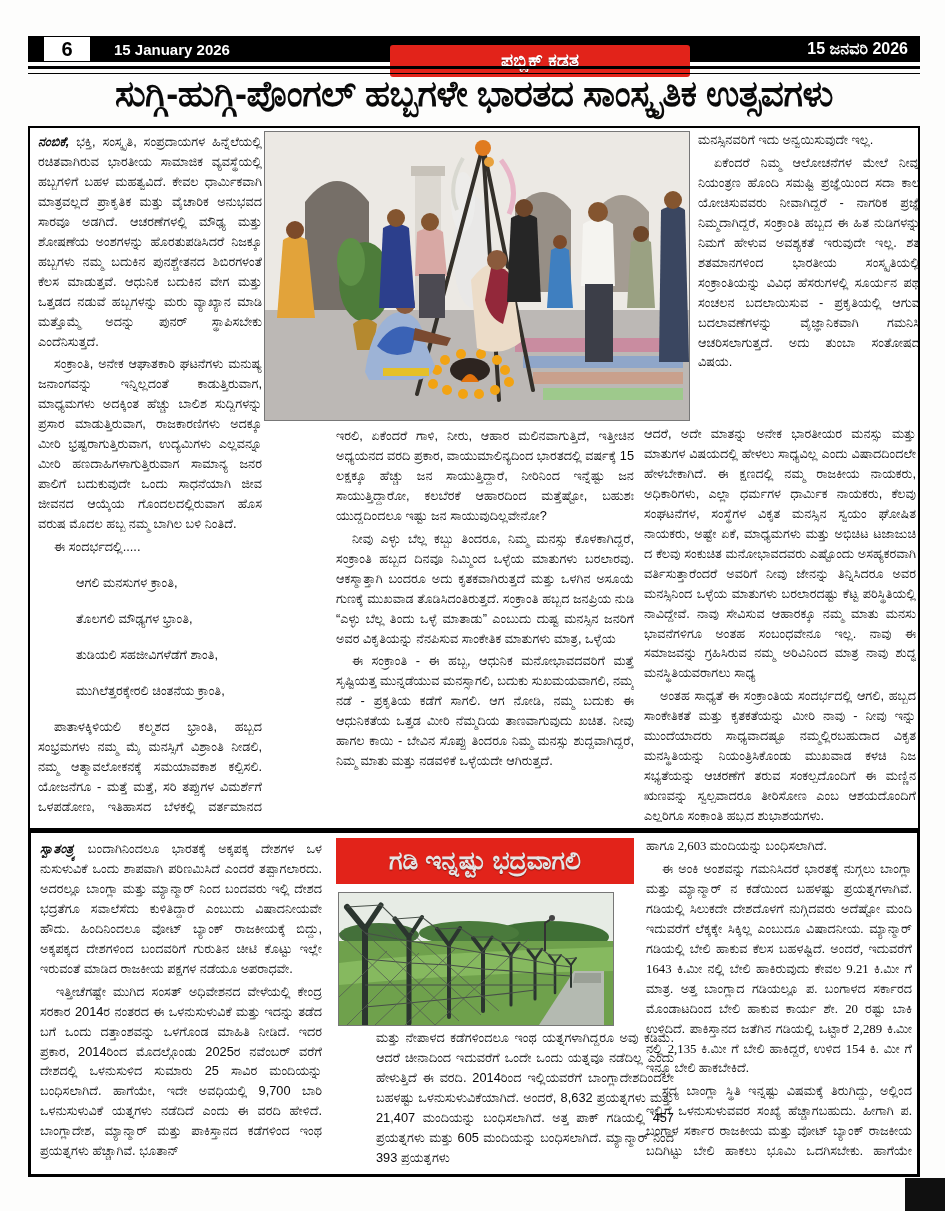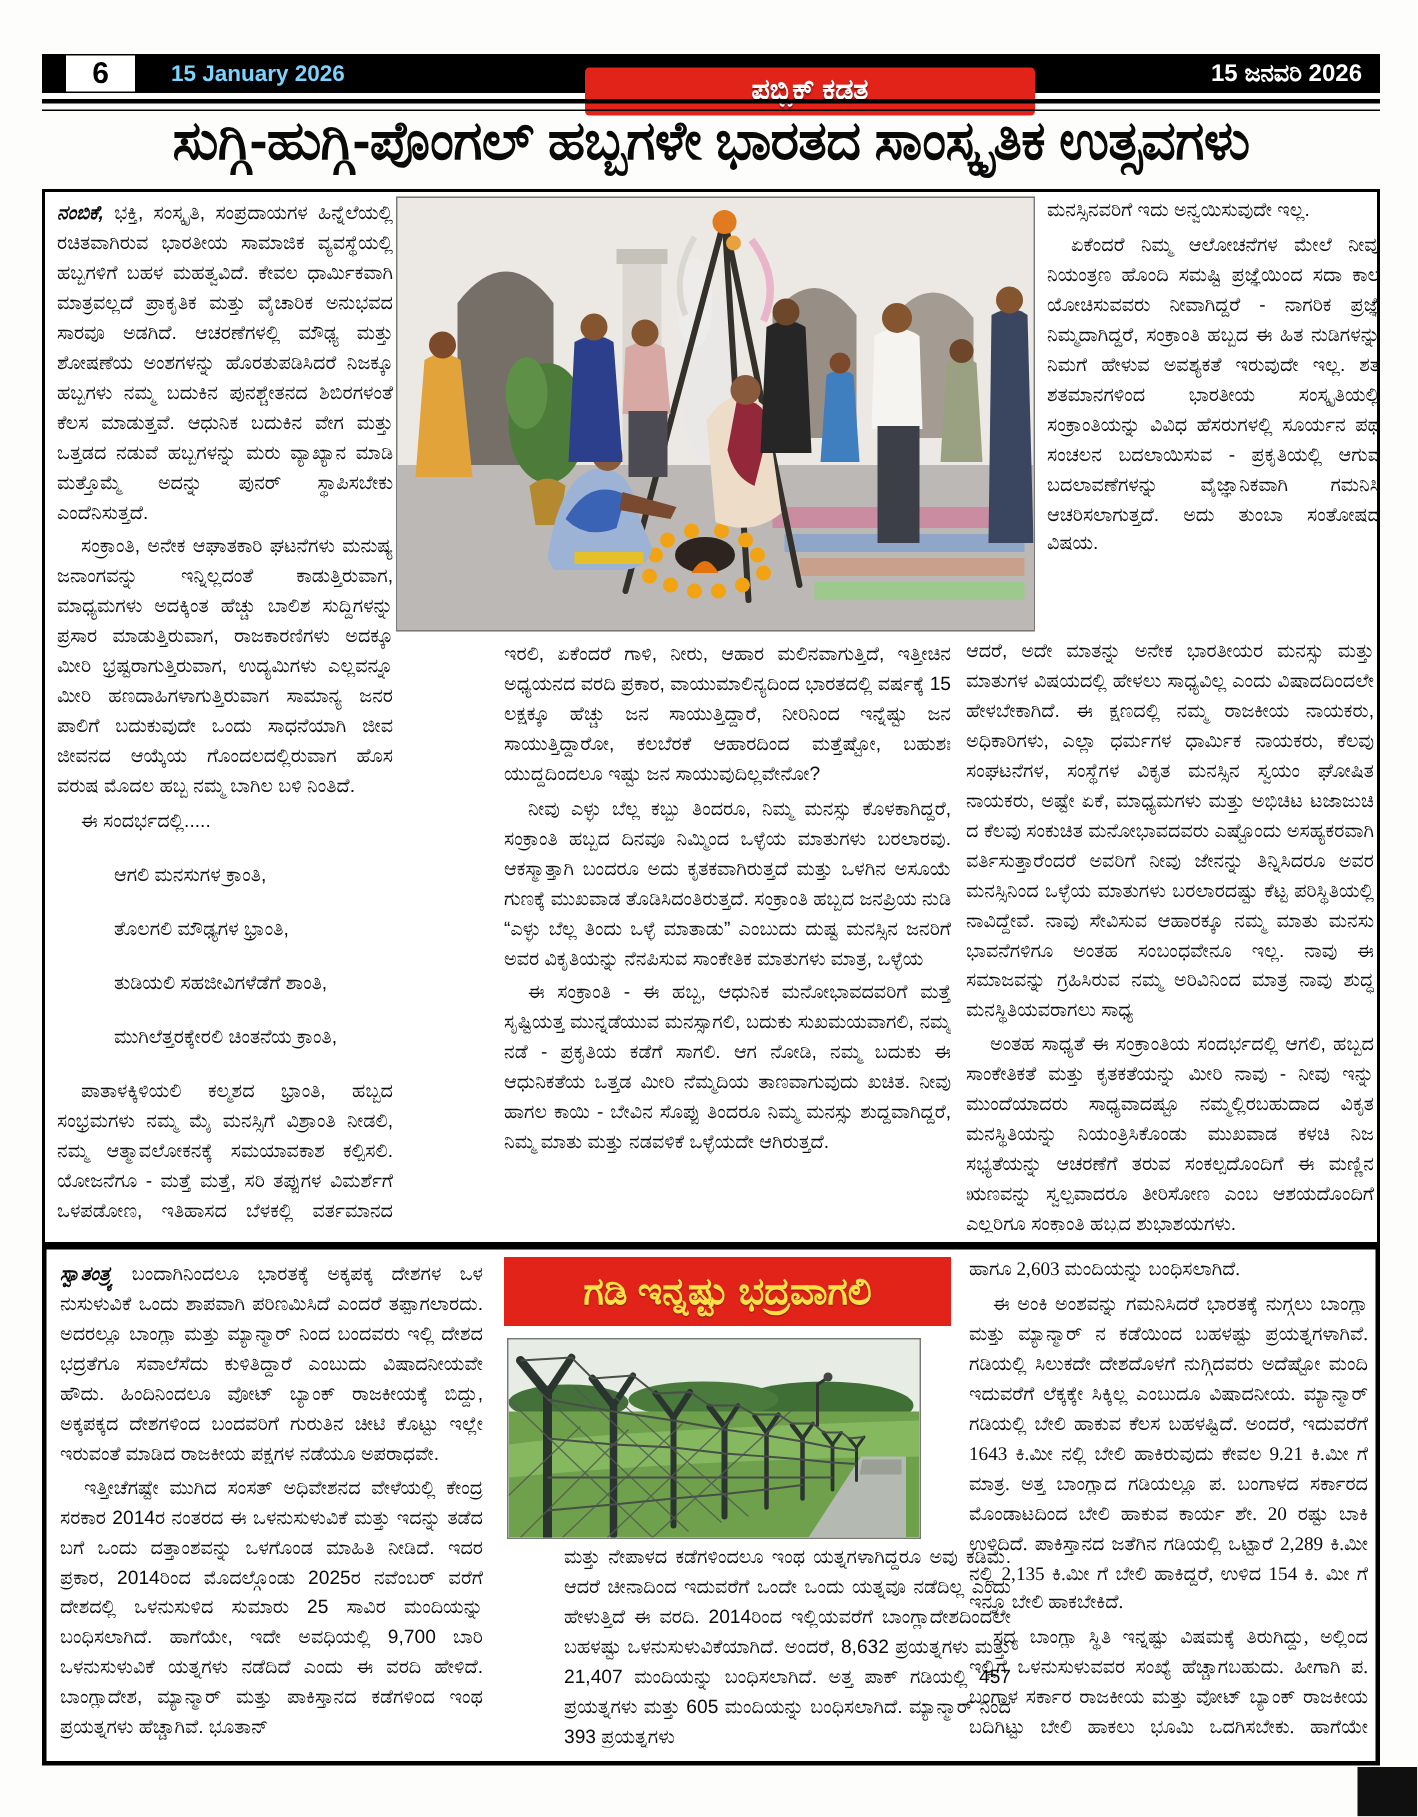--- a/index.html
+++ b/index.html
@@ -10,21 +10,21 @@
   #page{
     position:relative;width:945px;height:1211px;background:#fdfdfc;
     font-family:"Liberation Sans","DejaVu Sans",sans-serif;color:var(--ink);
     overflow:hidden;
   }
   
   .topbar{position:absolute;left:28px;top:36px;width:892px;height:26px;background:#000;}
   .pagenum{position:absolute;left:16px;top:1px;width:46px;height:24px;background:#fff;color:#000;
     font-weight:bold;font-size:20px;display:flex;align-items:center;justify-content:center;}
   .date-en{position:absolute;left:86px;top:0;height:26px;display:flex;align-items:center;
-    color:#7dd3fc;font-weight:bold;font-size:15px;}
+    color:#ffffff;font-weight:bold;font-size:15px;}
   .masthead{position:absolute;left:362px;top:-3px;width:300px;height:32px;background:var(--accent-red);
     color:#fff;font-weight:bold;font-size:19px;display:flex;align-items:center;justify-content:center;
     border-radius:3px;text-shadow:0 1px 1px rgba(0,0,0,.45);margin-top:12px;}
   .date-kn{position:absolute;right:12px;top:0;height:26px;display:flex;align-items:center;
     color:#fff;font-weight:bold;font-size:16px;}
   .rule-double{position:absolute;left:28px;top:66px;width:892px;height:4px;
     border-top:3px solid #000;border-bottom:1px solid #000;}
   .headline1{position:absolute;left:28px;top:73px;width:892px;height:50px;
     font-size:36px;font-weight:800;text-align:center;white-space:nowrap;overflow:hidden;
     letter-spacing:-.5px;}
@@ -43,21 +43,21 @@
   .a1col3bot{left:644px;top:424px;width:272px;height:398px;}
   .a2col1{left:40px;top:839px;width:282px;height:326px;}
   .a2col2{left:336px;top:1028px;width:298px;height:137px;margin-left:40px;}
   .a2col3{left:646px;top:837px;width:266px;height:328px;font-family:Liberation Serif, serif;}
   
   .photo1{position:absolute;left:264px;top:131px;width:424px;height:288px;border:1px solid #777;background:#ddd;}
   .photo2{position:absolute;left:338px;top:892px;width:274px;height:132px;border:1px solid #777;background:#dde;}
   .photo1 svg,.photo2 svg{display:block;width:100%;height:100%;}
   
   .banner2{position:absolute;left:336px;top:838px;width:298px;height:46px;background:var(--accent-red);
-    color:#fde047;font-weight:bold;font-size:25px;display:flex;align-items:center;justify-content:center;
+    color:#e5e5e5;font-weight:bold;font-size:25px;display:flex;align-items:center;justify-content:center;
     text-shadow:0 1px 1px rgba(0,0,0,.4);}
   .corner-mark{position:absolute;left:905px;top:1178px;width:40px;height:33px;background:#101010;}
 </style>
 </head>
 <body>
 
 <div id="page">
 
   <div class="topbar">
     <div class="pagenum">6</div>

